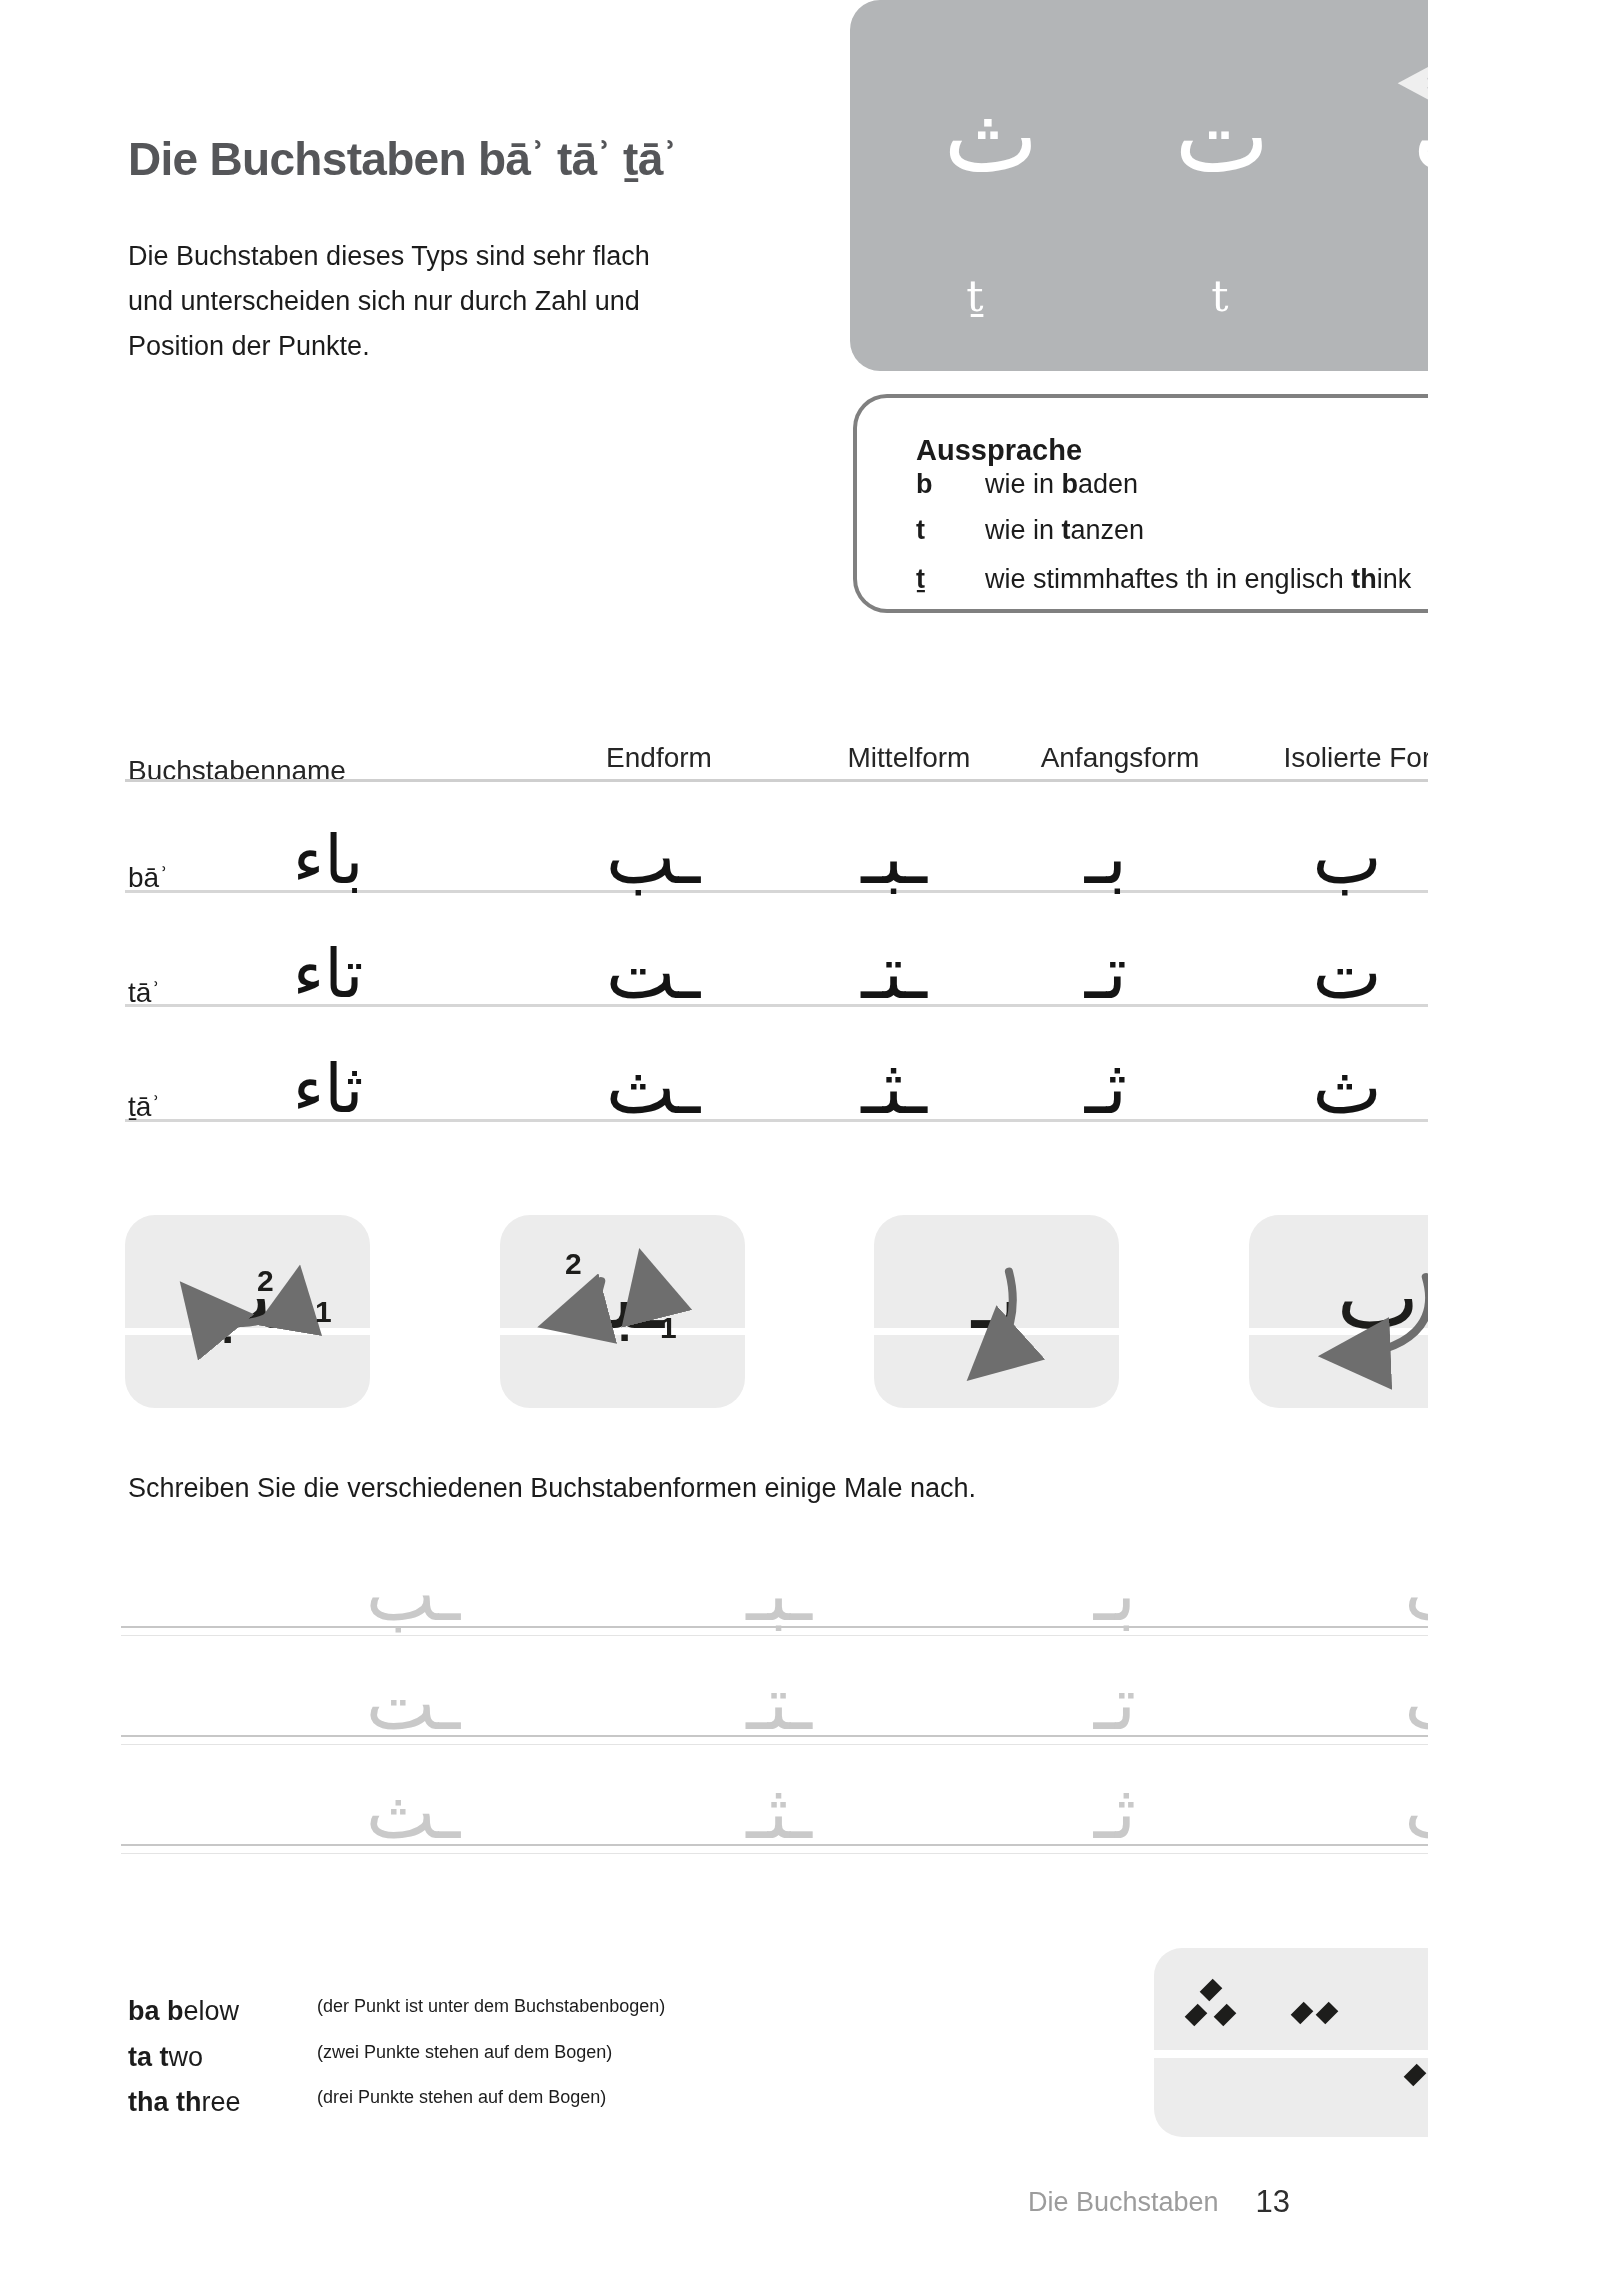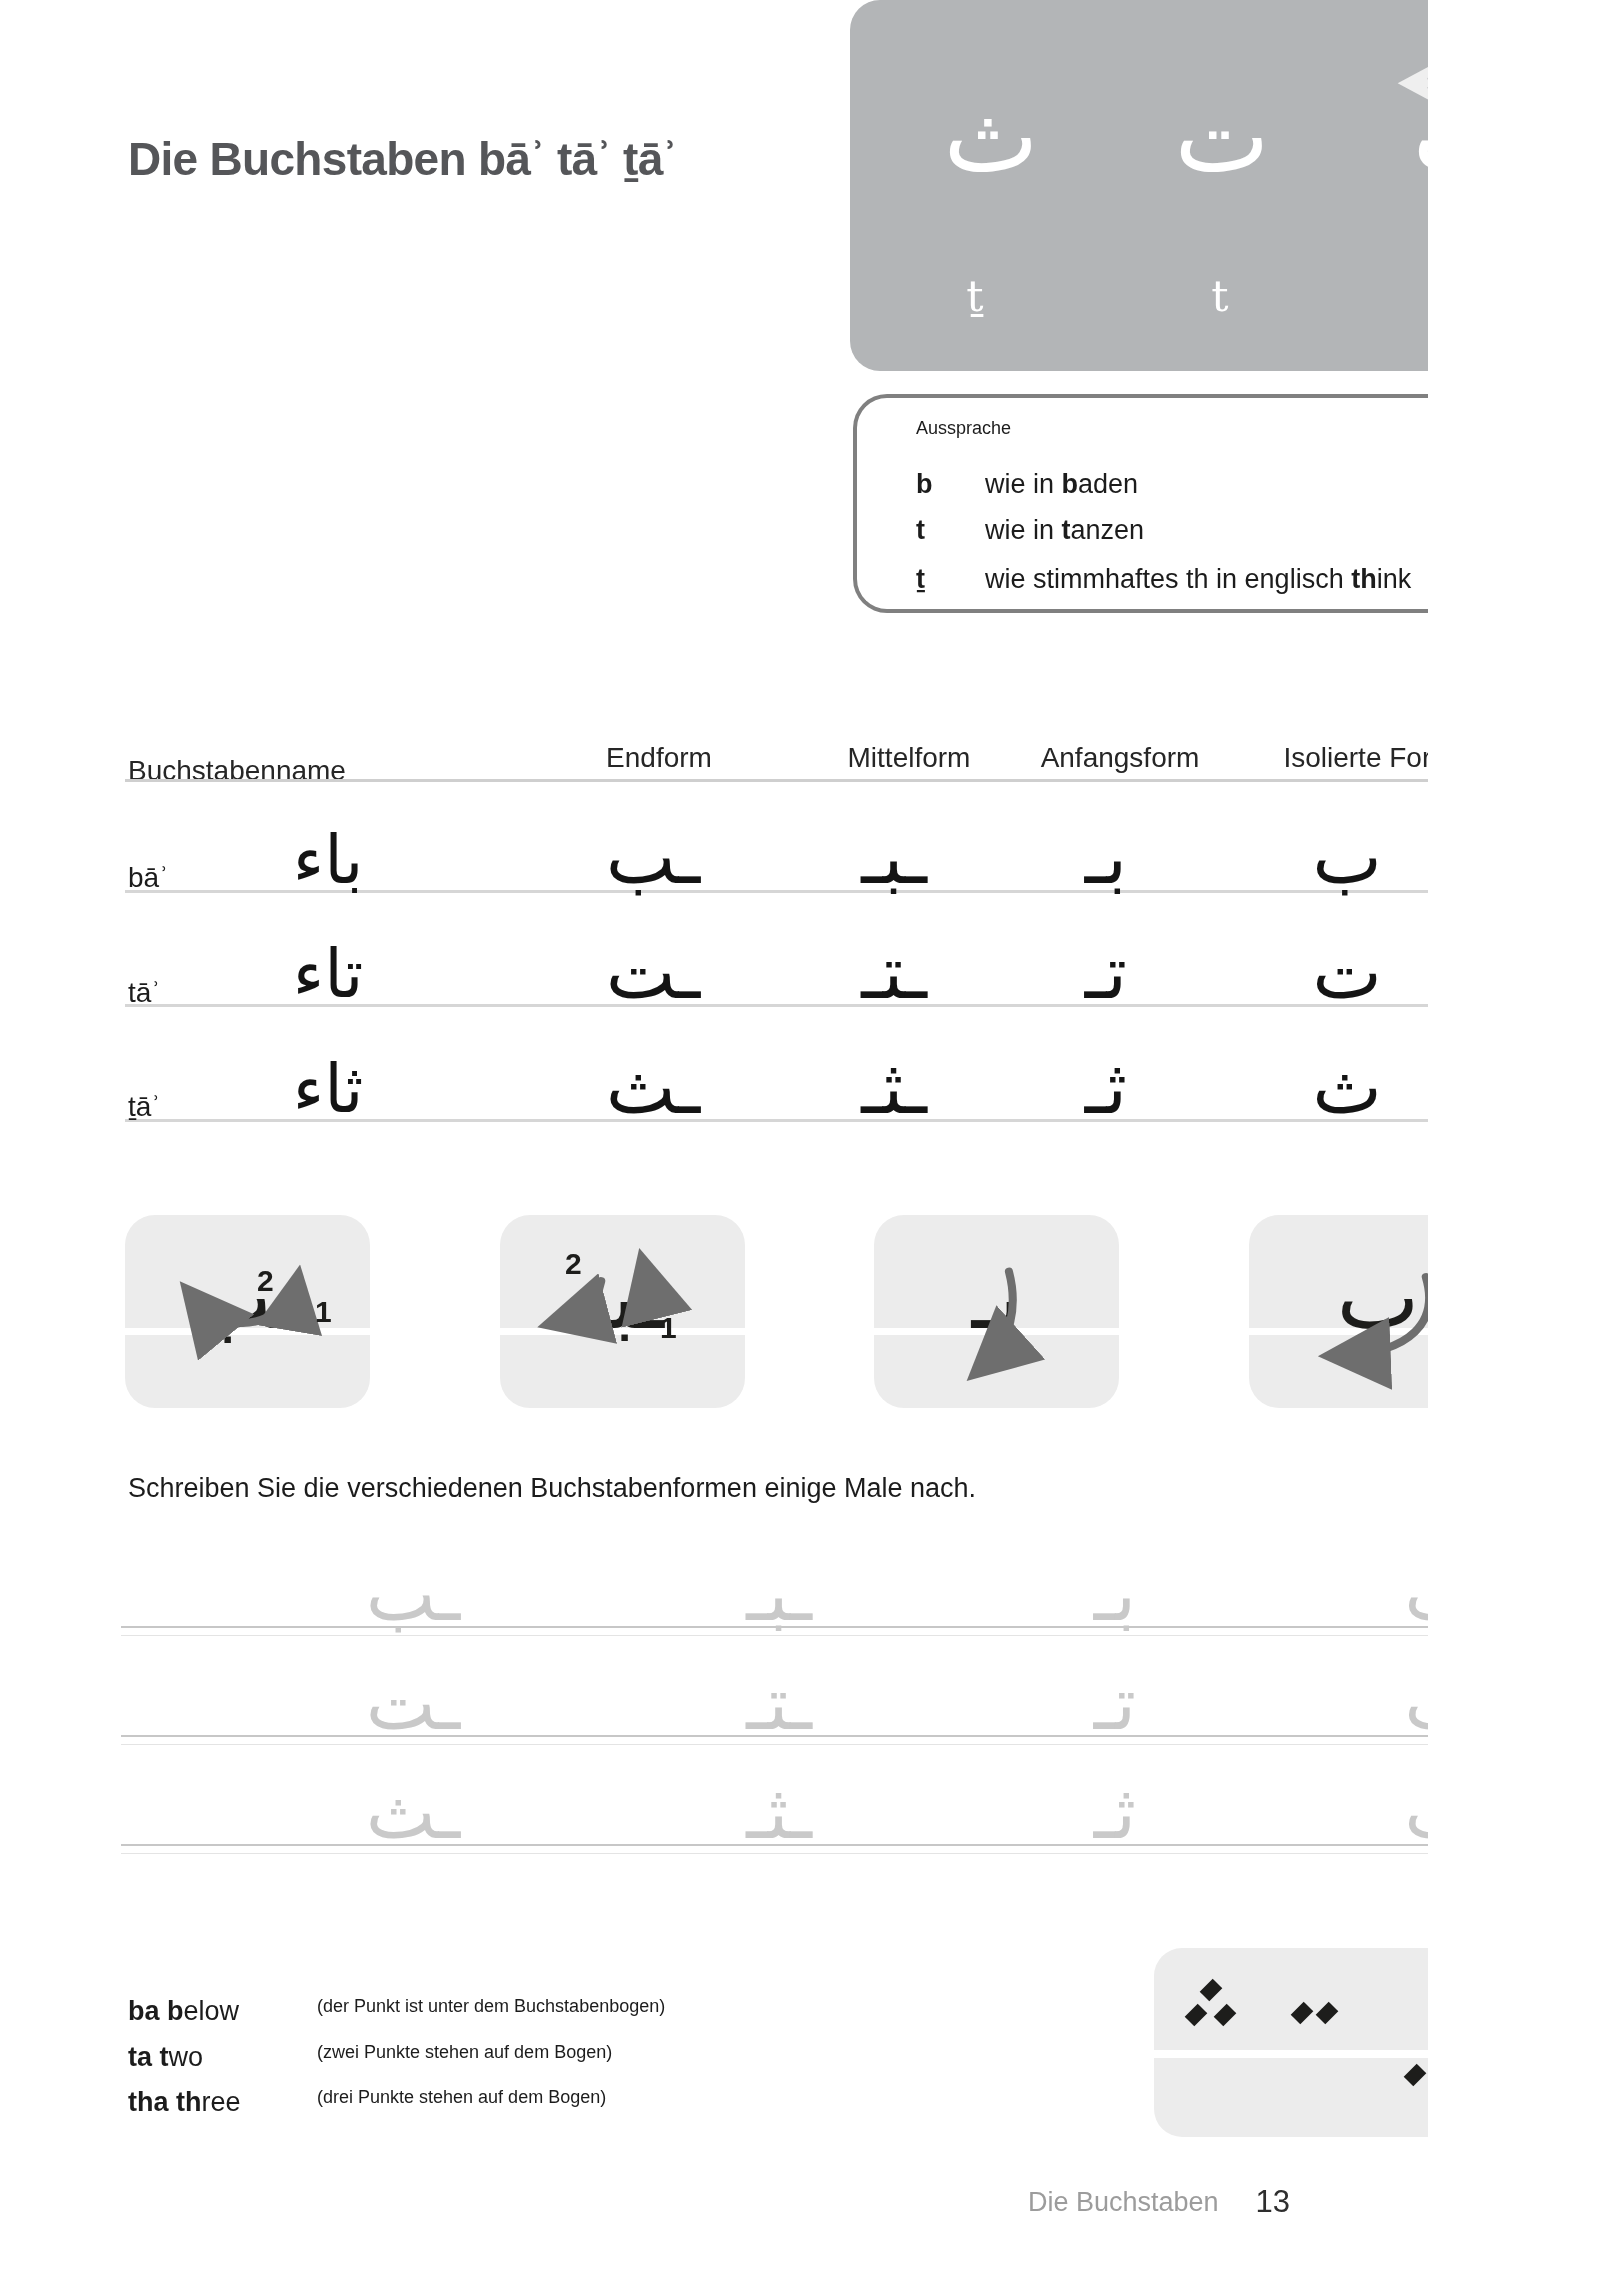--- a/index.html
+++ b/index.html
@@ -14,21 +14,21 @@
   .intro{left:128px;top:234px;font-size:27px;line-height:45px;color:#1c1c1c;width:647px;}
 
   
   .banner{left:850px;top:0;width:768px;height:371px;background:#b3b5b7;border-radius:30px 0 0 30px;}
   .banner-letter{top:86px;font-size:101px;line-height:101px;color:#ffffff;}
   .banner-translit{top:275px;font-size:43px;line-height:43px;color:#ffffff;font-family:"DejaVu Serif",serif;}
 
   
   .pron{left:853px;top:394px;width:809px;height:219px;background:#fff;
         border:4px solid #808080;border-right:none;border-radius:34px 0 0 34px;box-sizing:border-box;}
-  .pron-title{left:59px;top:20px;font-size:18px;font-weight:normal;}
+  .pron-title{left:59px;top:36px;font-size:29px;font-weight:bold;}
   .pron-letter{left:59px;font-size:27px;font-weight:bold;}
   .pron-text{left:128px;font-size:27px;}
 
   
   .th{top:742px;font-size:28px;color:#262626;}
   .rule{height:2.7px;background:#d6d6d6;left:125px;width:1369px;}
   .row-label{font-size:28px;color:#1c1c1c;}
   .row-arname{font-size:67px;line-height:67px;color:#141414;}
   .form{font-size:74px;line-height:74px;color:#141414;}
 
@@ -61,20 +61,25 @@
   .footer{right:138px;top:2184px;display:flex;align-items:center;gap:37px;}
   .footer-section{font-size:27px;color:#9c9c9c;}
   .footer-page{font-size:31px;color:#2e2e2e;}
 </style>
 </head>
 <body>
 
 <div class="page">
 
   <div class="abs title">Die Buchstaben bāʾ tāʾ ṯāʾ</div>
+  <div class="abs intro">
+    <div>Die Buchstaben dieses Typs sind sehr flach</div>
+    <div>und unterscheiden sich nur durch Zahl und</div>
+    <div>Position der Punkte.</div>
+  </div>
 
   <div class="abs banner">
     <svg class="abs" style="left:546px;top:59px;" width="98" height="47" viewBox="0 0 145 70">
       <polygon points="2,36 58,6 46,30 143,30 143,42 46,42 58,66" fill="#efefef"></polygon>
     </svg>
     <span class="abs ctr banner-letter ar" style="left:141px;">ث</span>
     <span class="abs ctr banner-letter ar" style="left:372px;">ت</span>
     <span class="abs ctr banner-letter ar" style="left:610px;">ب</span>
     <span class="abs ctr banner-translit" style="left:125px;">ṯ</span>
     <span class="abs ctr banner-translit" style="left:370px;">t</span>

